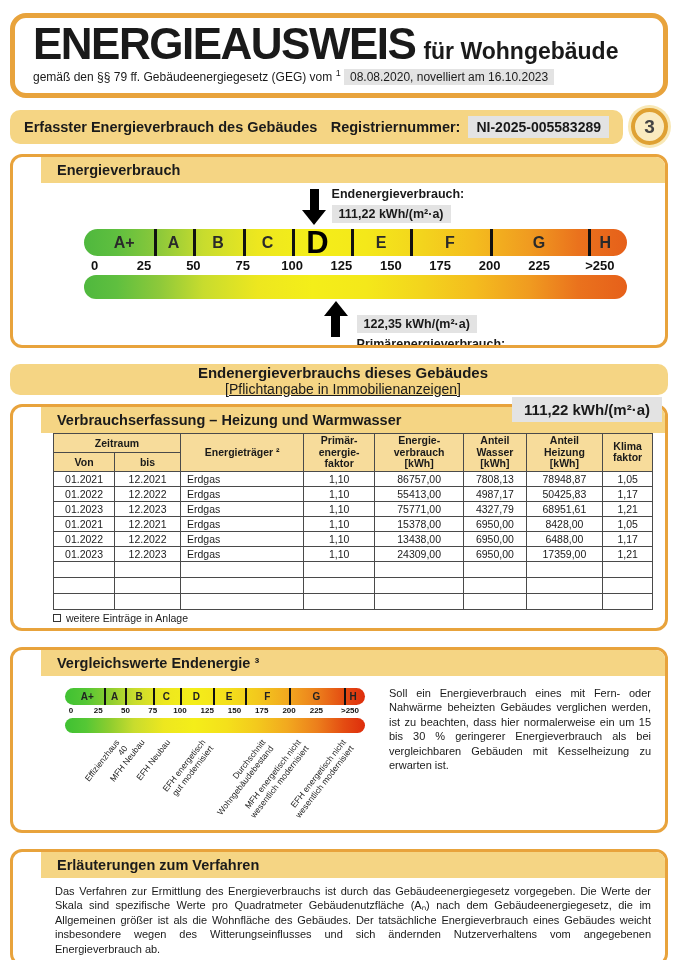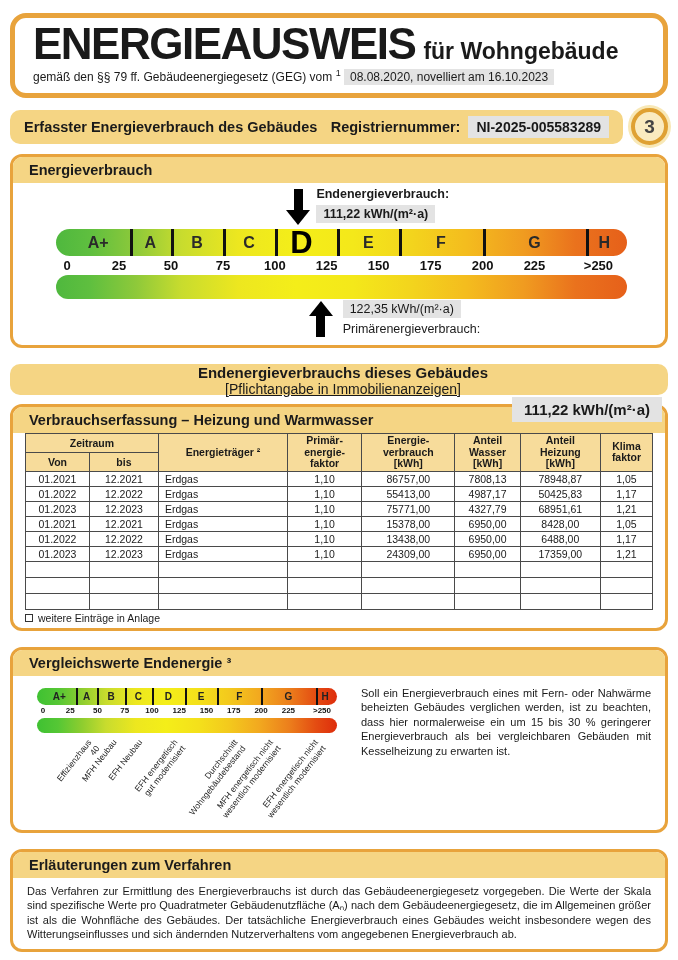--- a/index.html
+++ b/index.html
@@ -1,19 +1,19 @@
 <!DOCTYPE html>
 <html><head>
 <meta charset="utf-8">
 <style>
   * { box-sizing: border-box; margin: 0; padding: 0; }
   html,body { width:678px; height:960px; background:#fff; overflow:hidden;
     font-family:"Liberation Sans", sans-serif; color:#1a1a1a; }
 
-  .box { margin:16px 10px; border:3px solid #E8A33C; border-radius:12px; background:#fff; overflow:hidden; }
+  .box { margin:16px 10px; border:3px solid #E8A33C; border-radius:12px; background:#fff; overflow:hidden;padding-left:28px; }
   .strip { background:#F5D584; padding:5px 16px; font-weight:bold; font-size:14.5px; color:#1b1b1b; }
   .graybox { background:#E3E3E3; padding:2px 7px; display:inline-block; }
 
   
   .hdr-box { margin:13px 10px 0; border:5px solid #E8A33C; border-radius:16px; padding:2px 18px 8px; background:#fff; }
   .hdr-title-row { display:flex; align-items:baseline; }
   .hdr-title { font-size:44px; font-weight:bold; letter-spacing:-1.5px; line-height:48px; }
   .hdr-title-suffix { font-size:23px; font-weight:bold; margin-left:8px; }
   .hdr-sub { font-size:12px; margin-top:0; }
   .hdr-sub sup { font-size:9px; }
@@ -31,21 +31,21 @@
 
   
   .energy-box { margin-top:9px; }
   .e-body { position:relative; padding:2px 0 4px; }
   .ghg-row { display:flex; justify-content:flex-end; align-items:center; gap:9px; padding:4px 14px 0; font-weight:bold; font-size:13.5px; height:24px; }
   .scale-area { margin:0 38px 0 43px; position:relative; }
   .ann-top { height:44px; position:relative; }
   .ann-top-text { position:absolute; left:45.6%; top:2px; font-size:12.5px; font-weight:bold; }
   .ann-top-text .graybox { margin-top:4px; }
   .ann-bottom { height:42px; position:relative; }
-  .ann-bottom-text { position:absolute; left:50.2%; top:1px; font-size:12.5px; font-weight:normal; }
+  .ann-bottom-text { position:absolute; left:50.2%; top:16px; font-size:12.5px; font-weight:bold; }
   .ann-bottom-text .lbl2 { margin-top:4px; }
   .arrow { position:absolute; transform:translateX(-50%); }
   .arrow .stem { width:9px; height:21px; background:#000; margin:0 auto; }
   .arrow .head-down { width:0; height:0; border-left:12px solid transparent; border-right:12px solid transparent; border-top:15px solid #000; }
   .arrow .head-up { width:0; height:0; border-left:12px solid transparent; border-right:12px solid transparent; border-bottom:15px solid #000; }
   .arrow-down { left:42.4%; top:4px; }
   .arrow-up { left:46.4%; top:2px; }
 
   .band-bar { height:27px; border-radius:14px; position:relative;
     background:linear-gradient(90deg,#4fb83e 0%,#5fbf3f 6%,#8ec93a 14%,#c8dc2e 22%,#ede71f 32%,#f4ee19 42%,#f4e81a 52%,#f3d51d 62%,#f4bc1e 72%,#f09b20 82%,#ea721d 91%,#e6601a 100%); }

